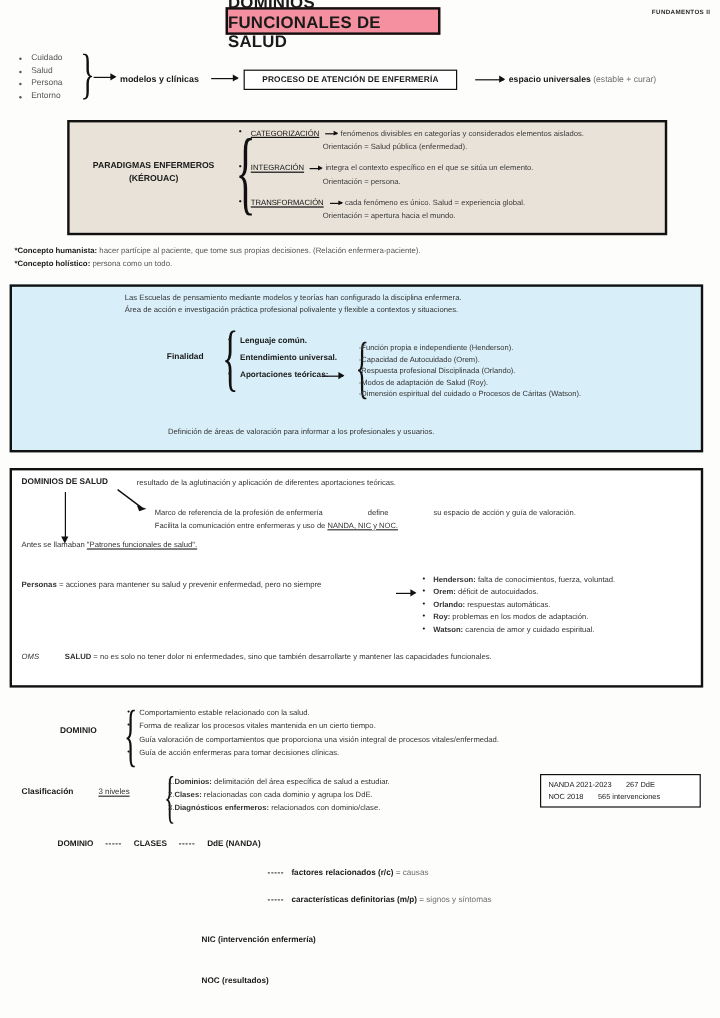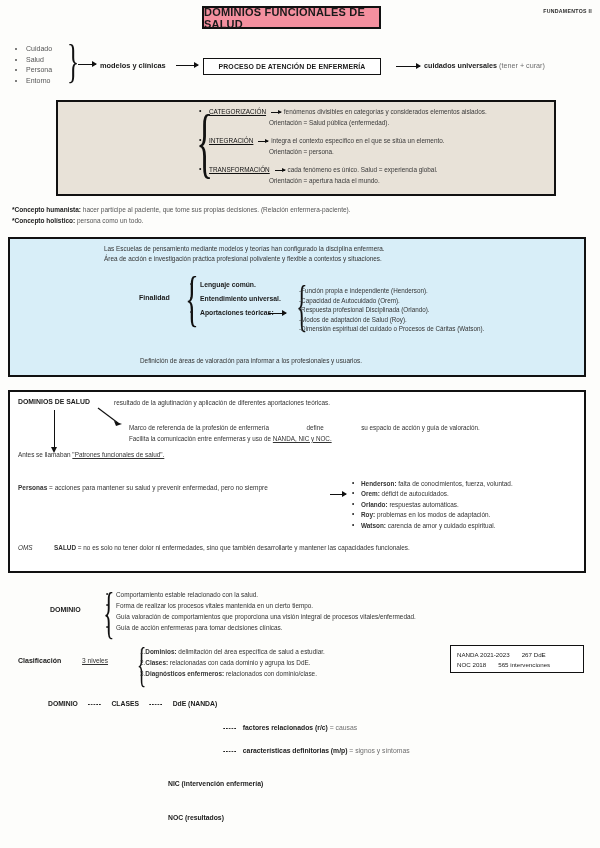--- a/index.html
+++ b/index.html
@@ -13,24 +13,24 @@
     -webkit-font-smoothing:antialiased;
   }
   .page{position:absolute;inset:0;}
   .abs{position:absolute;}
   .bold{font-weight:bold;}
   .ul{text-decoration:underline;}
   .grey{color:#6e6e6e;}
 
   
   #title-banner{
-    left:202px;top:6px;width:175px;height:19px;
+    left:188px;top:6px;width:175px;height:19px;
     background:#f4909f;border:2px solid #111;
     display:flex;align-items:center;justify-content:center;
-    font-size:11px;font-weight:bold;letter-spacing:.2px;
+    font-size:14px;font-weight:bold;letter-spacing:.2px;
   }
   #course-label{right:8px;top:8px;font-size:5.2px;font-weight:bold;letter-spacing:.3px;color:#2a2a2a;}
 
   
   #concepts-list{left:14px;top:44px;font-size:7px;line-height:10.5px;color:#555;}
   #concepts-list li{margin:0;padding:0;}
   #concepts-list ul{margin:0;padding-left:12px;list-style:disc;}
 
   .brace{
     font-family:"Liberation Serif", serif;
@@ -173,23 +173,27 @@
 
   <div class="abs arrow" id="arrow-1" style="width:18px;"></div>
   <div class="abs" id="models-label">modelos y clínicas</div>
   <div class="abs arrow" id="arrow-2" style="width:22px;"></div>
 
   <div class="abs" id="pae-box">
     <span>PROCESO DE ATENCIÓN DE ENFERMERÍA</span>
   </div>
 
   <div class="abs arrow" id="arrow-3" style="width:24px;"></div>
-  <div class="abs" id="universal-care"><span>cuidados universales</span><span class="grey" style="font-weight:normal"> (tener + curar)</span></div>
+  <div class="abs" id="universal-care"><span>espacio universales</span><span class="grey" style="font-weight:normal"> (estable + curar)</span></div>
 
   <div class="abs" id="paradigms-box"></div>
+  <div class="abs" id="paradigms-label">
+    <div>PARADIGMAS ENFERMEROS</div>
+    <div>(KÉROUAC)</div>
+  </div>
   <div class="abs brace" id="brace-2">{</div>
   <div class="abs" id="paradigm-items">
     <div class="item">
       <span class="term">CATEGORIZACIÓN</span>
       <span class="arrow-sm" style="width:10px;margin:0 3px;"></span><span>fenómenos divisibles en categorías y considerados elementos aislados.</span>
       <span class="sub">Orientación = Salud pública (enfermedad).</span>
     </div>
     <div class="item">
       <span class="term">INTEGRACIÓN</span>
       <span class="arrow-sm" style="width:10px;margin:0 3px;"></span><span>integra el contexto específico en el que se sitúa un elemento.</span>

